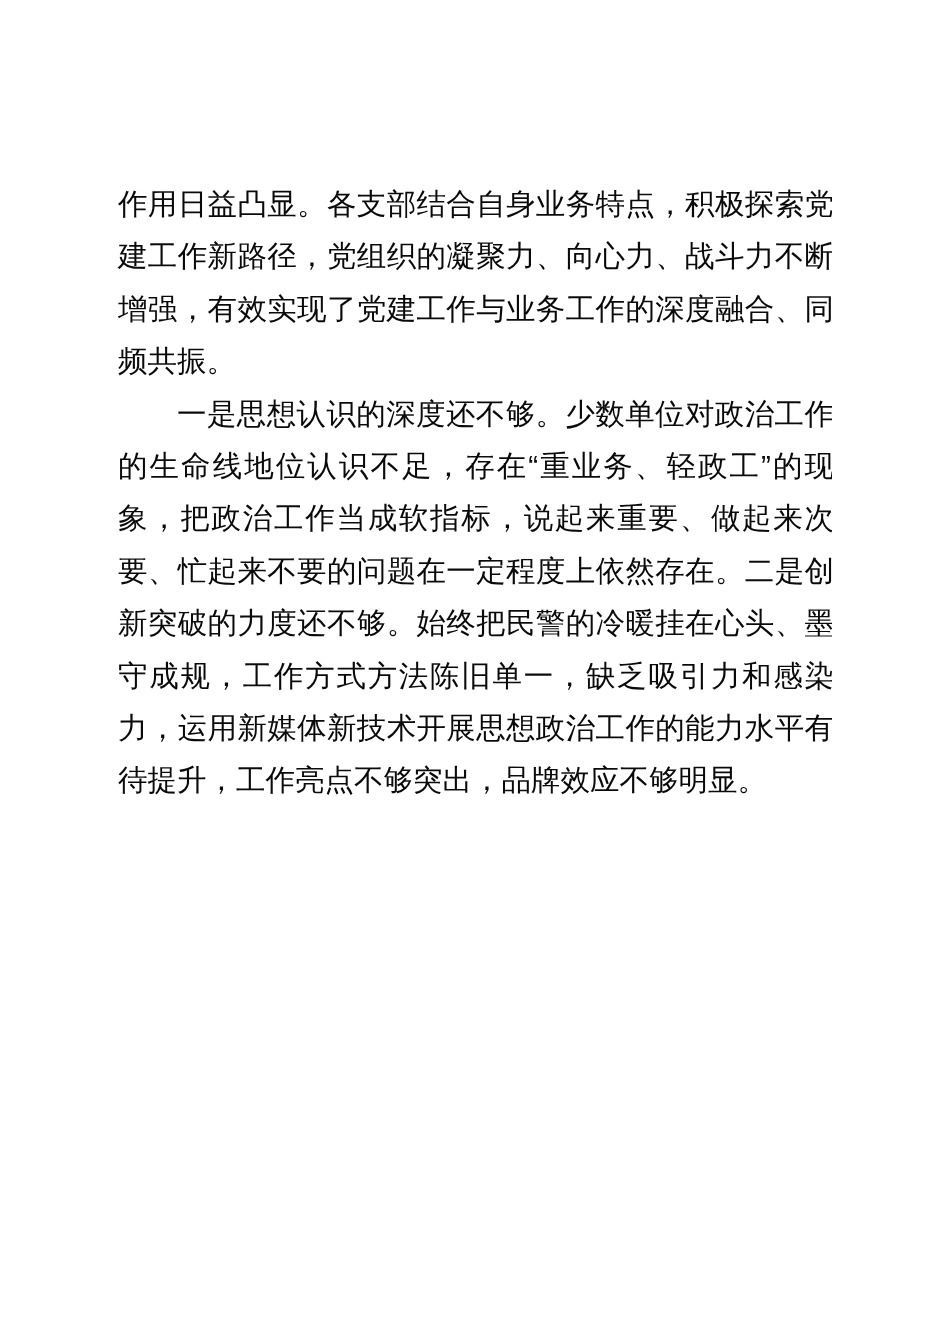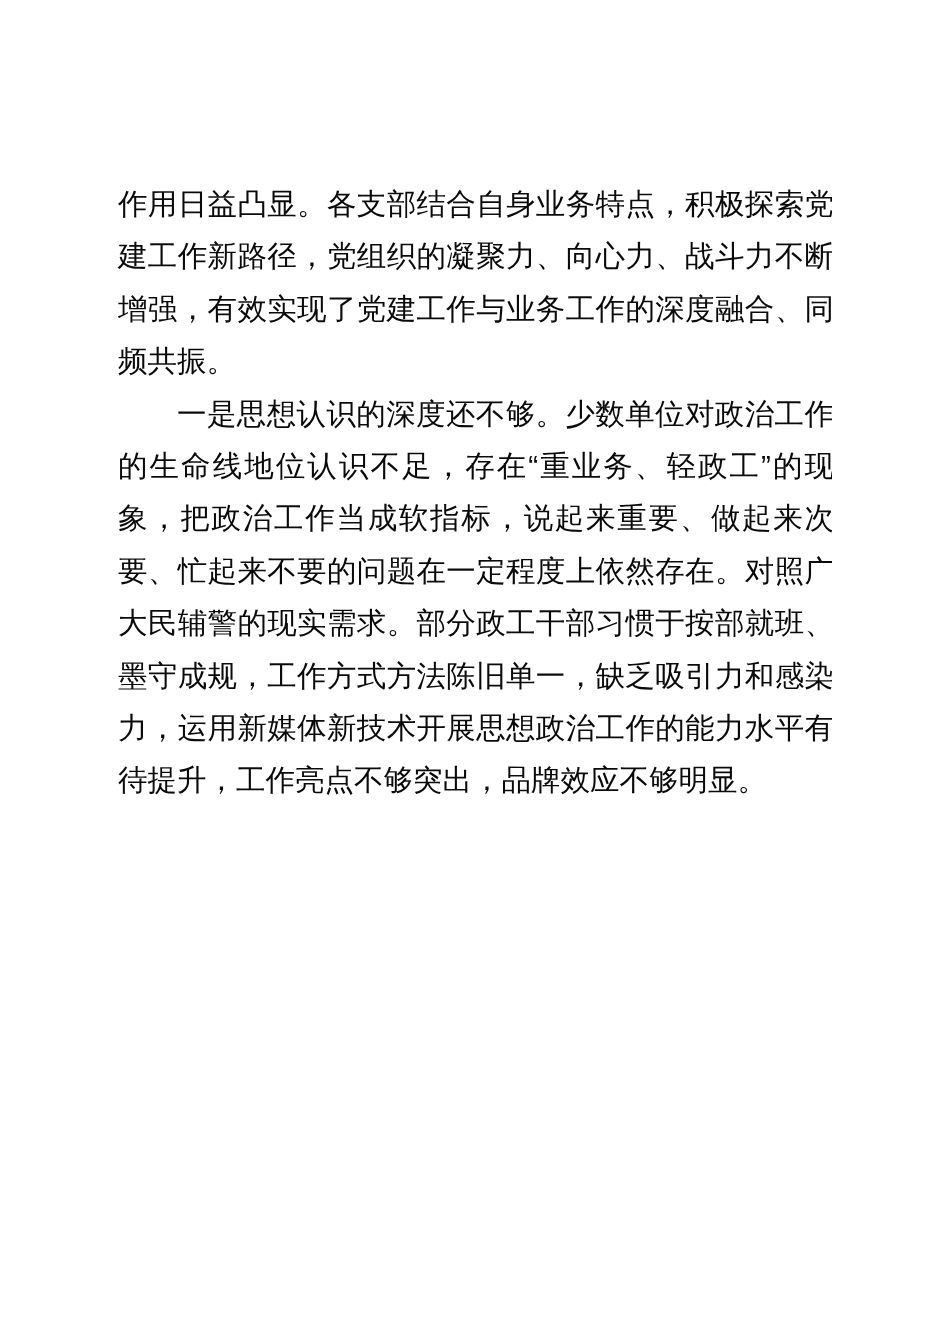--- a/index.html
+++ b/index.html
@@ -47,16 +47,16 @@
 </head>
 <body>
 
 <div class="page">
   <div class="doc-body">
 
     <p class="para no-indent">作用日益凸显。各支部结合自身业务特点，积极探索党建工作新路径，党组织的凝聚力、向心力、战斗力不断增强，有效实现了党建工作与业务工作的深度融合、同频共振。</p>
 
 
 
-    <p class="para">一是思想认识的深度还不够。少数单位对政治工作的生命线地位认识不足，存在“重业务、轻政工”的现象，把政治工作当成软指标，说起来重要、做起来次要、忙起来不要的问题在一定程度上依然存在。对照广大民辅警的现实需求。部分政工干部习惯于按部就班、墨守成规，工作方式方法陈旧单一，缺乏吸引力和感染力，运用新媒体新技术开展思想政治工作的能力水平有待提升，工作亮点不够突出，品牌效应不够明显。</p>
+    <p class="para">一是思想认识的深度还不够。少数单位对政治工作的生命线地位认识不足，存在“重业务、轻政工”的现象，把政治工作当成软指标，说起来重要、做起来次要、忙起来不要的问题在一定程度上依然存在。二是创新突破的力度还不够。始终把民警的冷暖挂在心头、墨守成规，工作方式方法陈旧单一，缺乏吸引力和感染力，运用新媒体新技术开展思想政治工作的能力水平有待提升，工作亮点不够突出，品牌效应不够明显。</p>
 
   </div>
 </div>
 
 </body></html>

